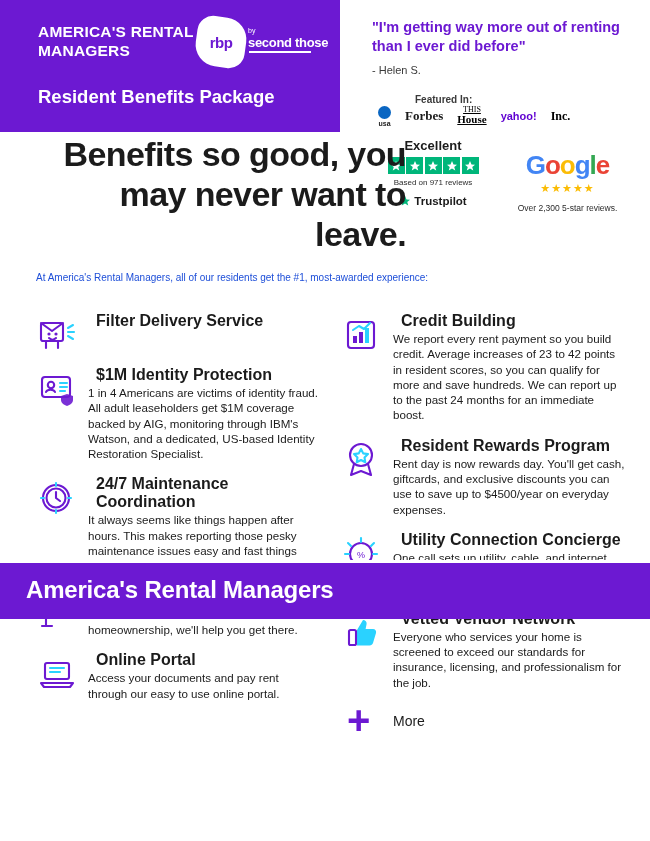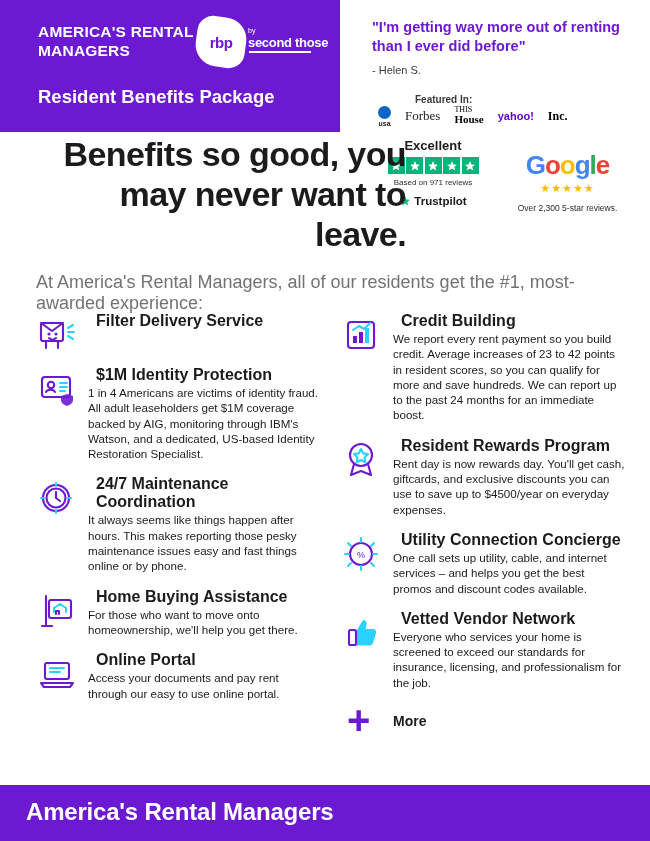--- a/index.html
+++ b/index.html
@@ -2,21 +2,21 @@
 <html><head>
 <meta charset="utf-8">
 <style>
   * { box-sizing: border-box; margin: 0; padding: 0; }
   html, body {
     width: 650px; height: 841px;
     font-family: "Liberation Sans", sans-serif;
     background: #ffffff;
     overflow: hidden;
   }
-  .page { position: relative; width: 650px; height: 841px; background:#fff; }
+  .page { position: relative; width: 650px; height: 619px; background:#fff; }
 
   
   .header-purple {
     position: absolute; left: 0; top: 0; width: 340px; height: 132px;
     background: #6c19d2;
   }
   .brand-title {
     position: absolute; left: 38px; top: 22px; width: 180px;
     color: #ffffff; font-size: 15.5px; font-weight: bold; line-height: 1.25;
     letter-spacing: .2px;
@@ -58,22 +58,22 @@
   .featured-label {
     position:absolute; left:383px; top:94px; color:#3a3a3a; font-size:10px; font-weight:bold;padding-left:32px;
   }
   .featured-row {
     position:absolute; left:378px; top:105px; width:260px; height:22px;
     display:flex; align-items:center; gap:14px;
   }
   .f-logo { color:#1b1b1b; font-weight:bold; font-size:11px; }
   .f-usa { font-size:7px; line-height:1; text-align:center; color:#1b1b1b; font-weight:bold; }
   .f-usa .dot { display:block; width:13px; height:13px; border-radius:50%; background:#0a66c2; margin:0 auto 1px; }
-  .f-forbes { font-family:"Liberation Serif", serif; font-size:13px; font-weight:normal; }
-  .f-house { font-family:"Liberation Serif", serif; font-size:8px; line-height:1.05; }
+  .f-forbes { font-family:"Liberation Serif", serif; font-size:13px; font-weight:bold; }
+  .f-house { font-family:"Liberation Serif", serif; font-size:8px; text-align:center; line-height:1.05;text-decoration:underline; }
   .f-house b { display:block; font-size:11px; }
   .f-yahoo { font-size:11px; font-weight:bold; color:#5f01d1; }
   .f-inc { font-family:"Liberation Serif", serif; font-size:12px; font-weight:bold;text-align:right; }
 
   
   .trust-box { position:absolute; left:378px; top:138px; width:110px; text-align:center; }
   .trust-title { font-size:13px; font-weight:bold; color:#1b1b1b; }
   .stars { margin-top:4px; display:flex; justify-content:center; gap:1.5px; }
   .star-sq { width:17px; height:17px; background:#00b67a; display:flex; align-items:center; justify-content:center; }
   .star-sq svg { width:12px; height:12px; fill:#fff; }
@@ -88,38 +88,38 @@
   .g-stars { color:#FBBC05; font-size:11px; letter-spacing:1px; margin-top:1px; }
   .g-sub { font-size:8.5px; color:#2b2b2b; margin-top:8px; }
 
   
   .headline {
     position:absolute; left:36px; top:134px; width:370px;
     font-size:34px; font-weight:bold; color:#1b1b1b; line-height:1.18; letter-spacing:-.6px;text-align:right;
   }
   .intro {
     position:absolute; left:36px; top:272px; width:590px;
-    font-size:18px; color:#737373;
+    font-size:10px; color:#1d4ed8;
   }
 
   
   .col { position:absolute; width:290px; }
   .col-left { left:30px; top:312px; }
   .col-right { left:335px; top:312px; }
 
   .benefit { position:relative; min-height:40px; margin-bottom:14px; padding-left:58px; }
   .benefit .ico { position:absolute; left:6px; top:2px; width:44px; height:42px; }
   .b-title { font-size:16px; font-weight:bold; color:#1b1b1b; margin-bottom:1px;margin-left:8px; }
   .b-body { font-size:11.6px; color:#1b1b1b; line-height:1.32; }
 
   .more-row { position:relative; padding-left:58px; margin-top:6px; height:34px; }
   .more-plus {
     position:absolute; left:12px; top:-4px; color:#6c19d2; font-size:40px; font-weight:bold; line-height:1;
   }
-  .more-label { font-size:14px; font-weight:bold; color:#1b1b1b; padding-top:9px; }
+  .more-label { font-size:14px; font-weight:normal; color:#1b1b1b; padding-top:9px; }
 
   
   .footer {
     position:absolute; left:0; bottom:0; width:650px; height:56px; background:#6c19d2;
   }
   .footer-text {
     position:absolute; left:26px; top:13px; color:#ffffff; font-size:24px; font-weight:bold;
     letter-spacing:-.2px;
   }
   .footer-line { position:absolute; left:0; bottom:56px; width:650px; height:3px; background:#ffffff; }

